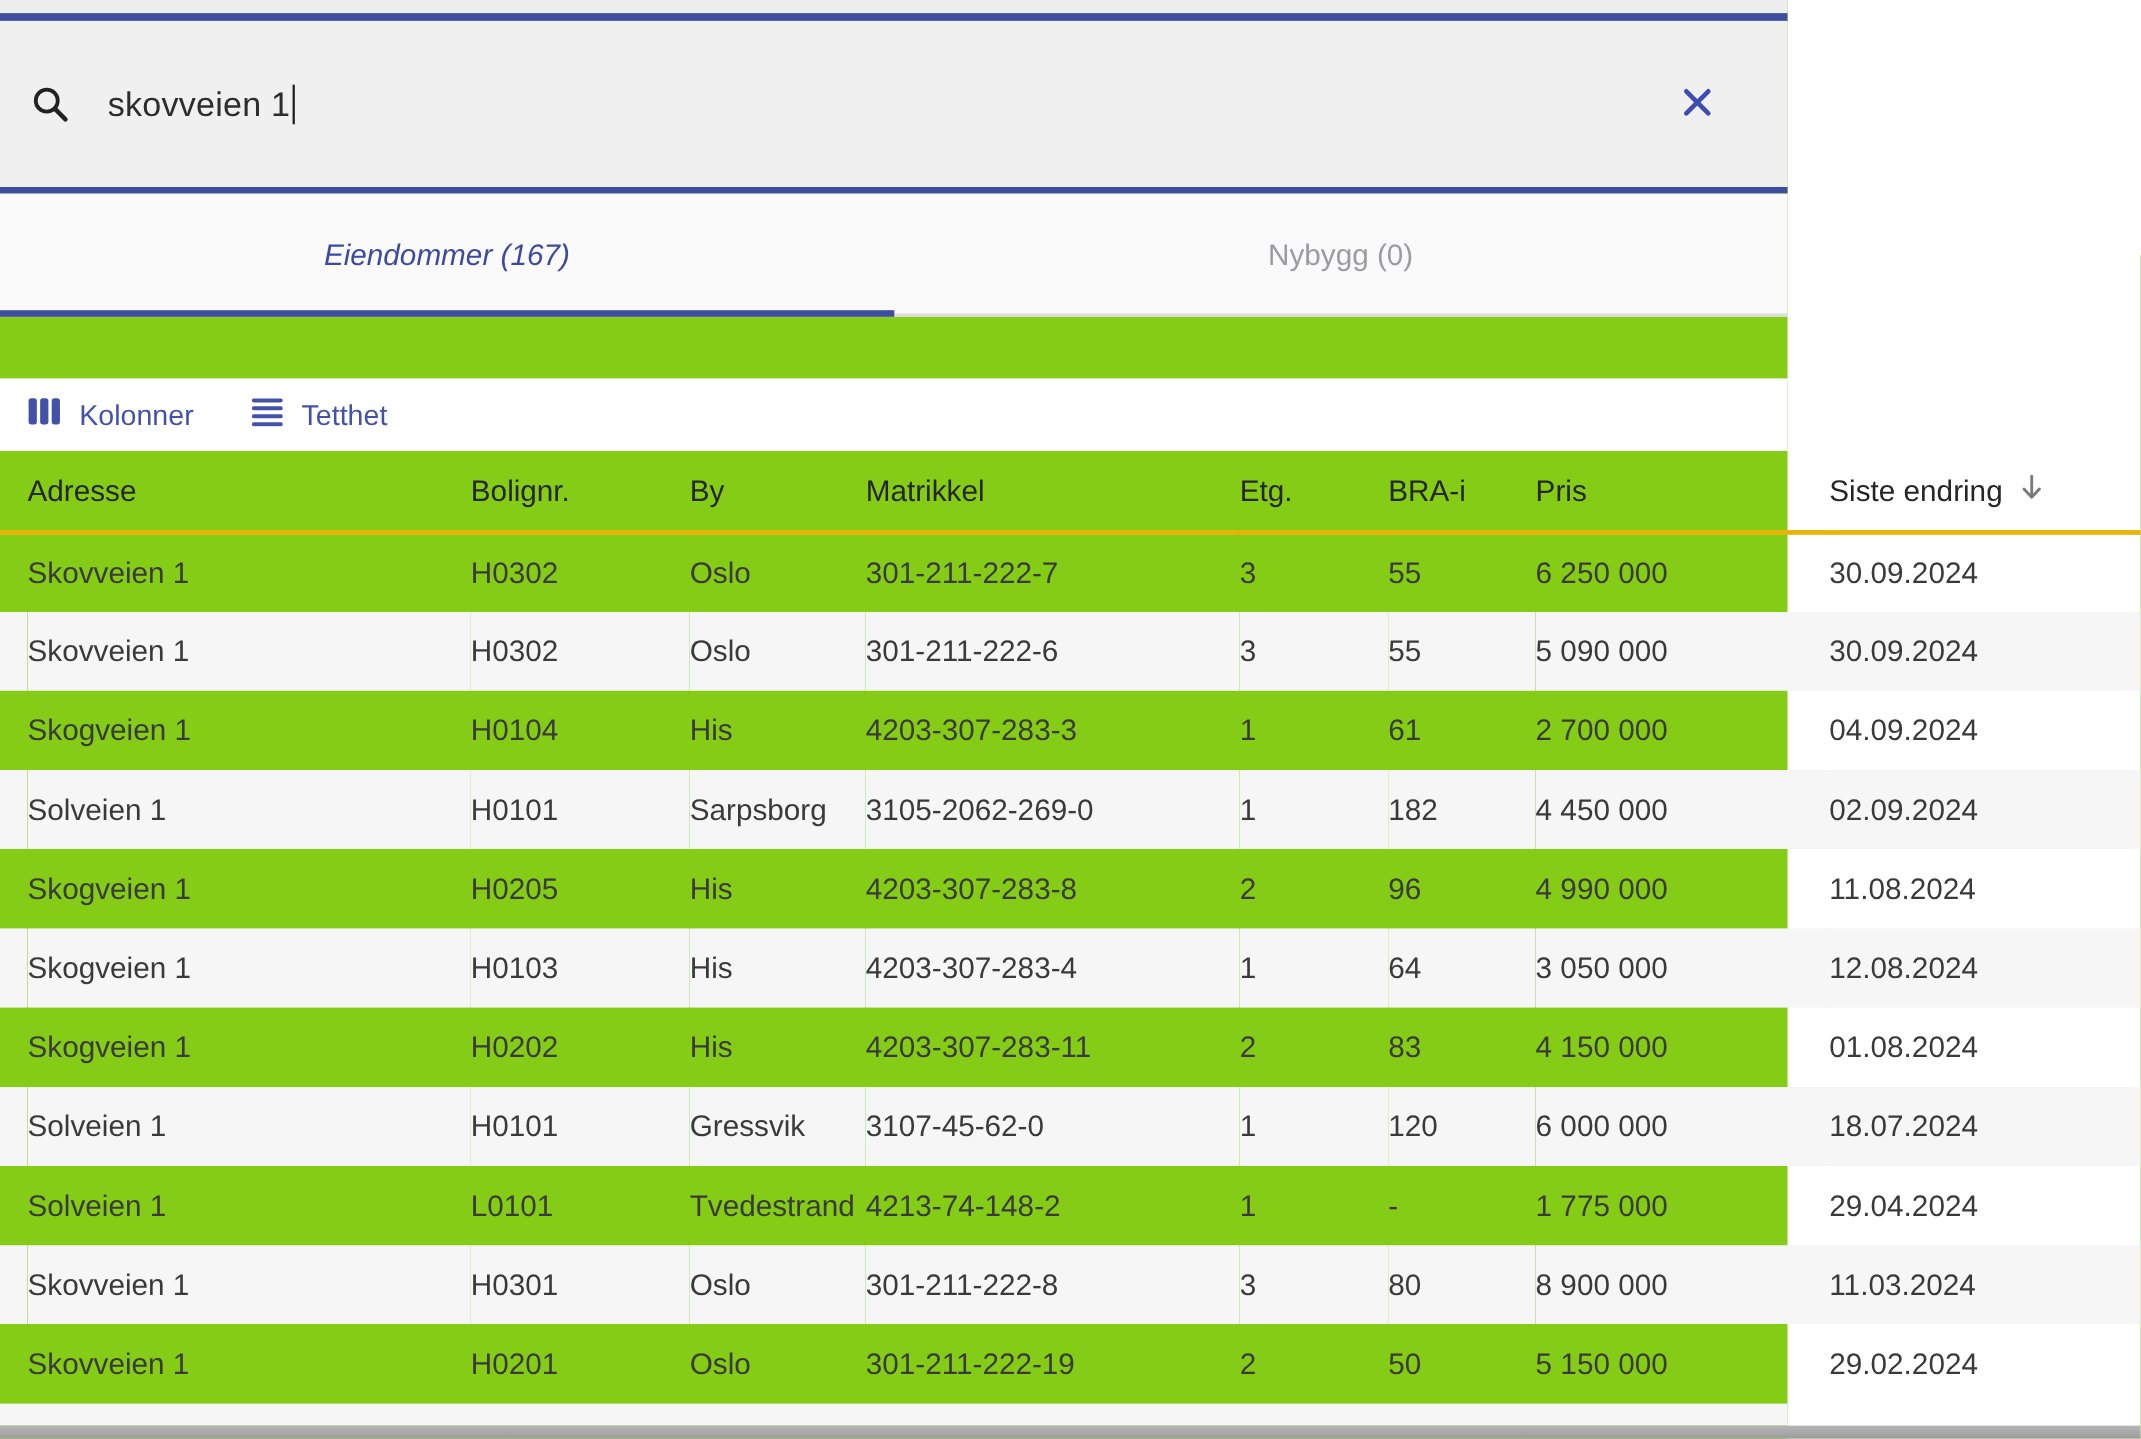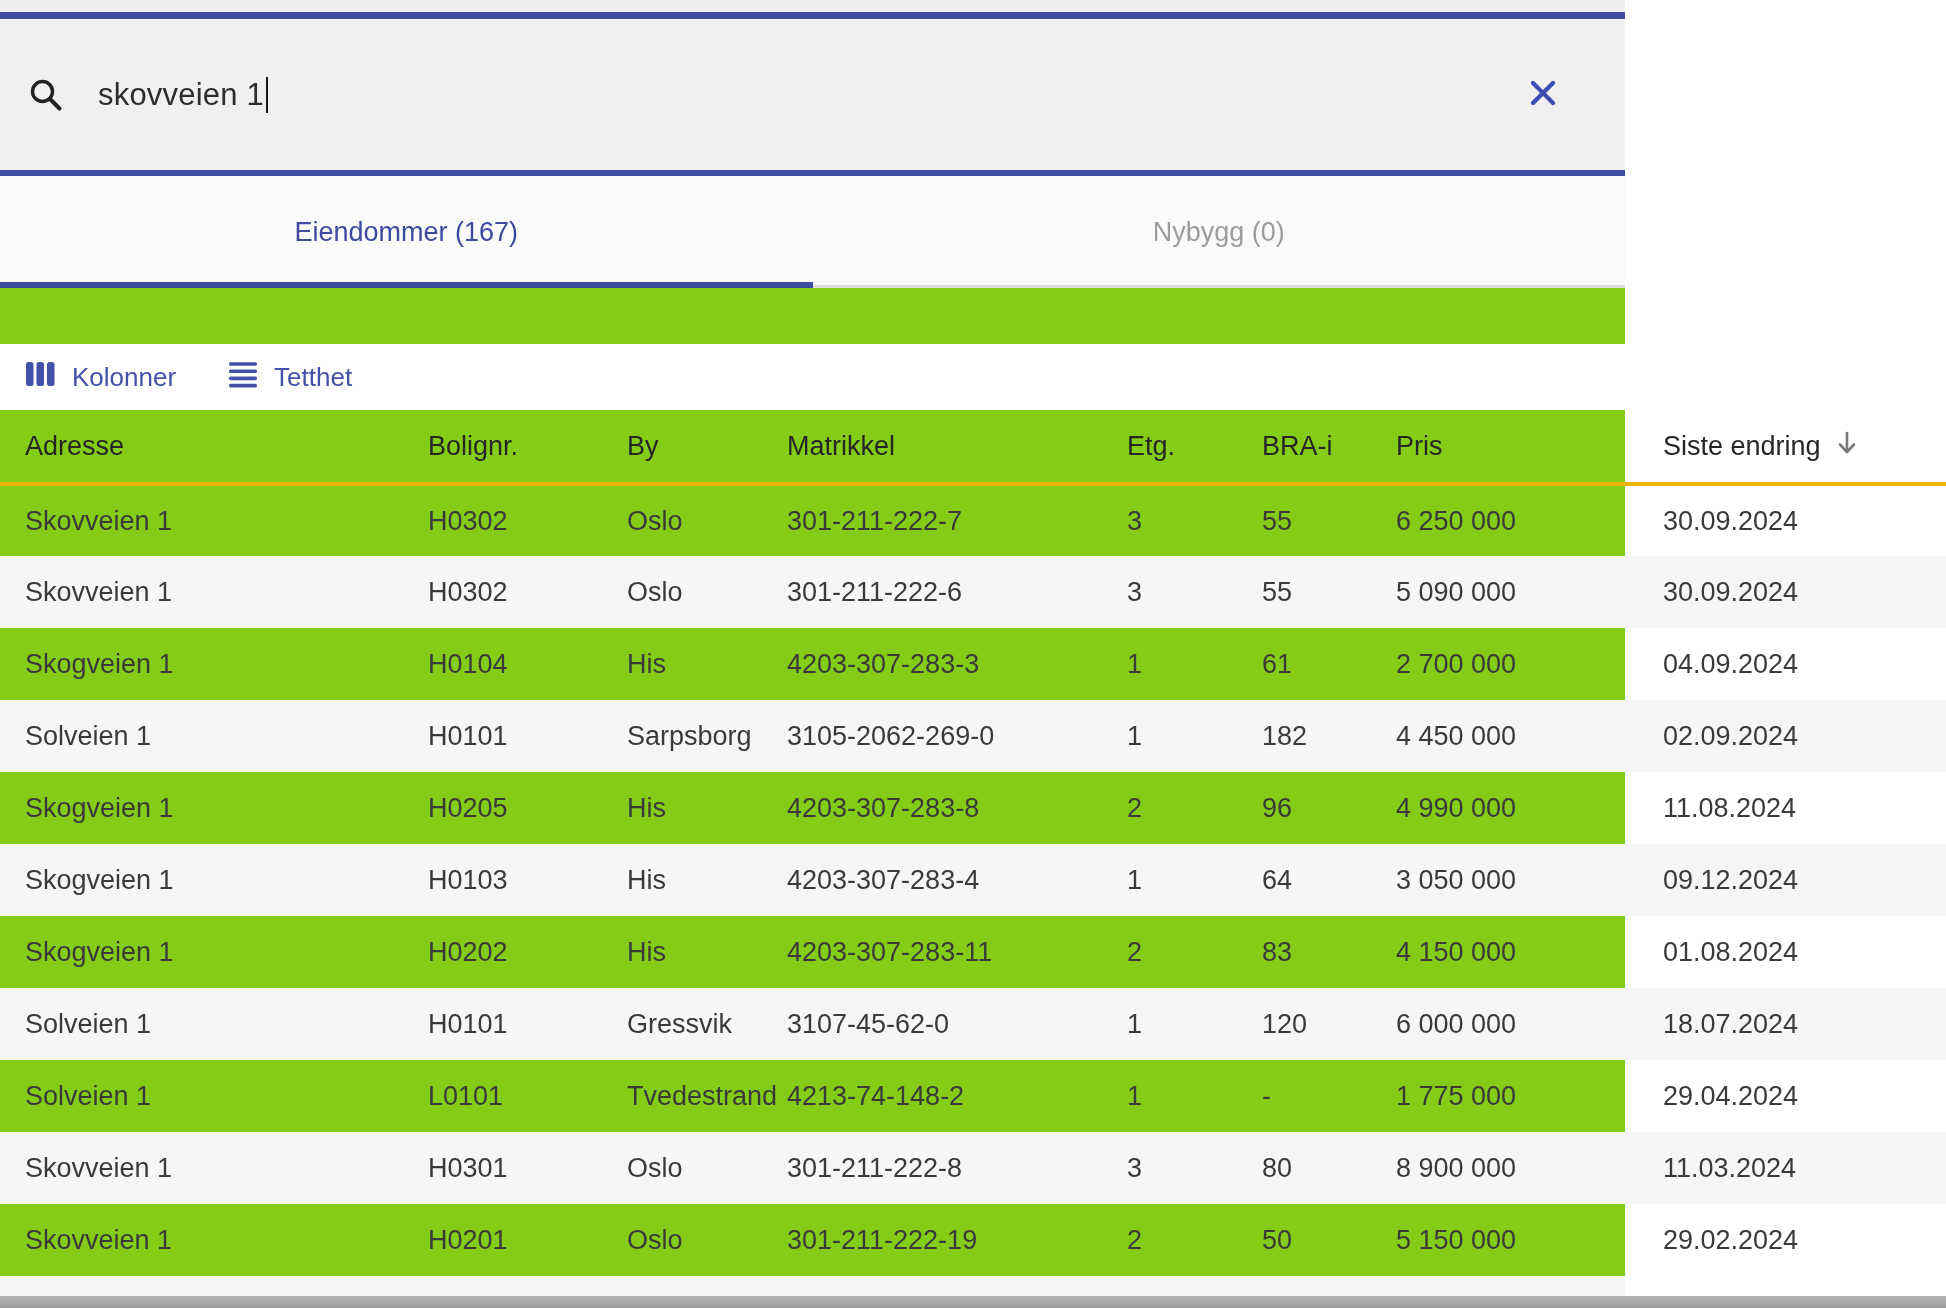--- a/index.html
+++ b/index.html
@@ -67,21 +67,21 @@
   }
   .tab {
     position: relative;
     flex: 1 1 0;
     background: none; border: none; cursor: pointer;
     font-family: inherit;
     font-size: 27px;
     color: #9c9ca0;
     display: flex; align-items: center; justify-content: center;
   }
-  .tab.active { color: #3d4a9f; }
+  .tab.active { color: #3d4a9f; font-style: italic; }
   .tab .tab-underline {
     display: none;
     position: absolute;
     left: 0; right: 0; bottom: 0;
     height: 6px;
     background: #3f4da0;
     z-index: 2;
   }
   .tab.active .tab-underline { display: block; }
 
@@ -319,21 +319,21 @@
           </tr>
           <tr class="alt">
             <td></td>
             <td>Skogveien 1</td>
             <td>H0103</td>
             <td>His</td>
             <td>4203-307-283-4</td>
             <td>1</td>
             <td>64</td>
             <td>3 050 000</td>
-            <td>09.12.2024</td>
+            <td>12.08.2024</td>
           </tr>
           <tr>
             <td></td>
             <td>Skogveien 1</td>
             <td>H0202</td>
             <td>His</td>
             <td>4203-307-283-11</td>
             <td>2</td>
             <td>83</td>
             <td>4 150 000</td>

